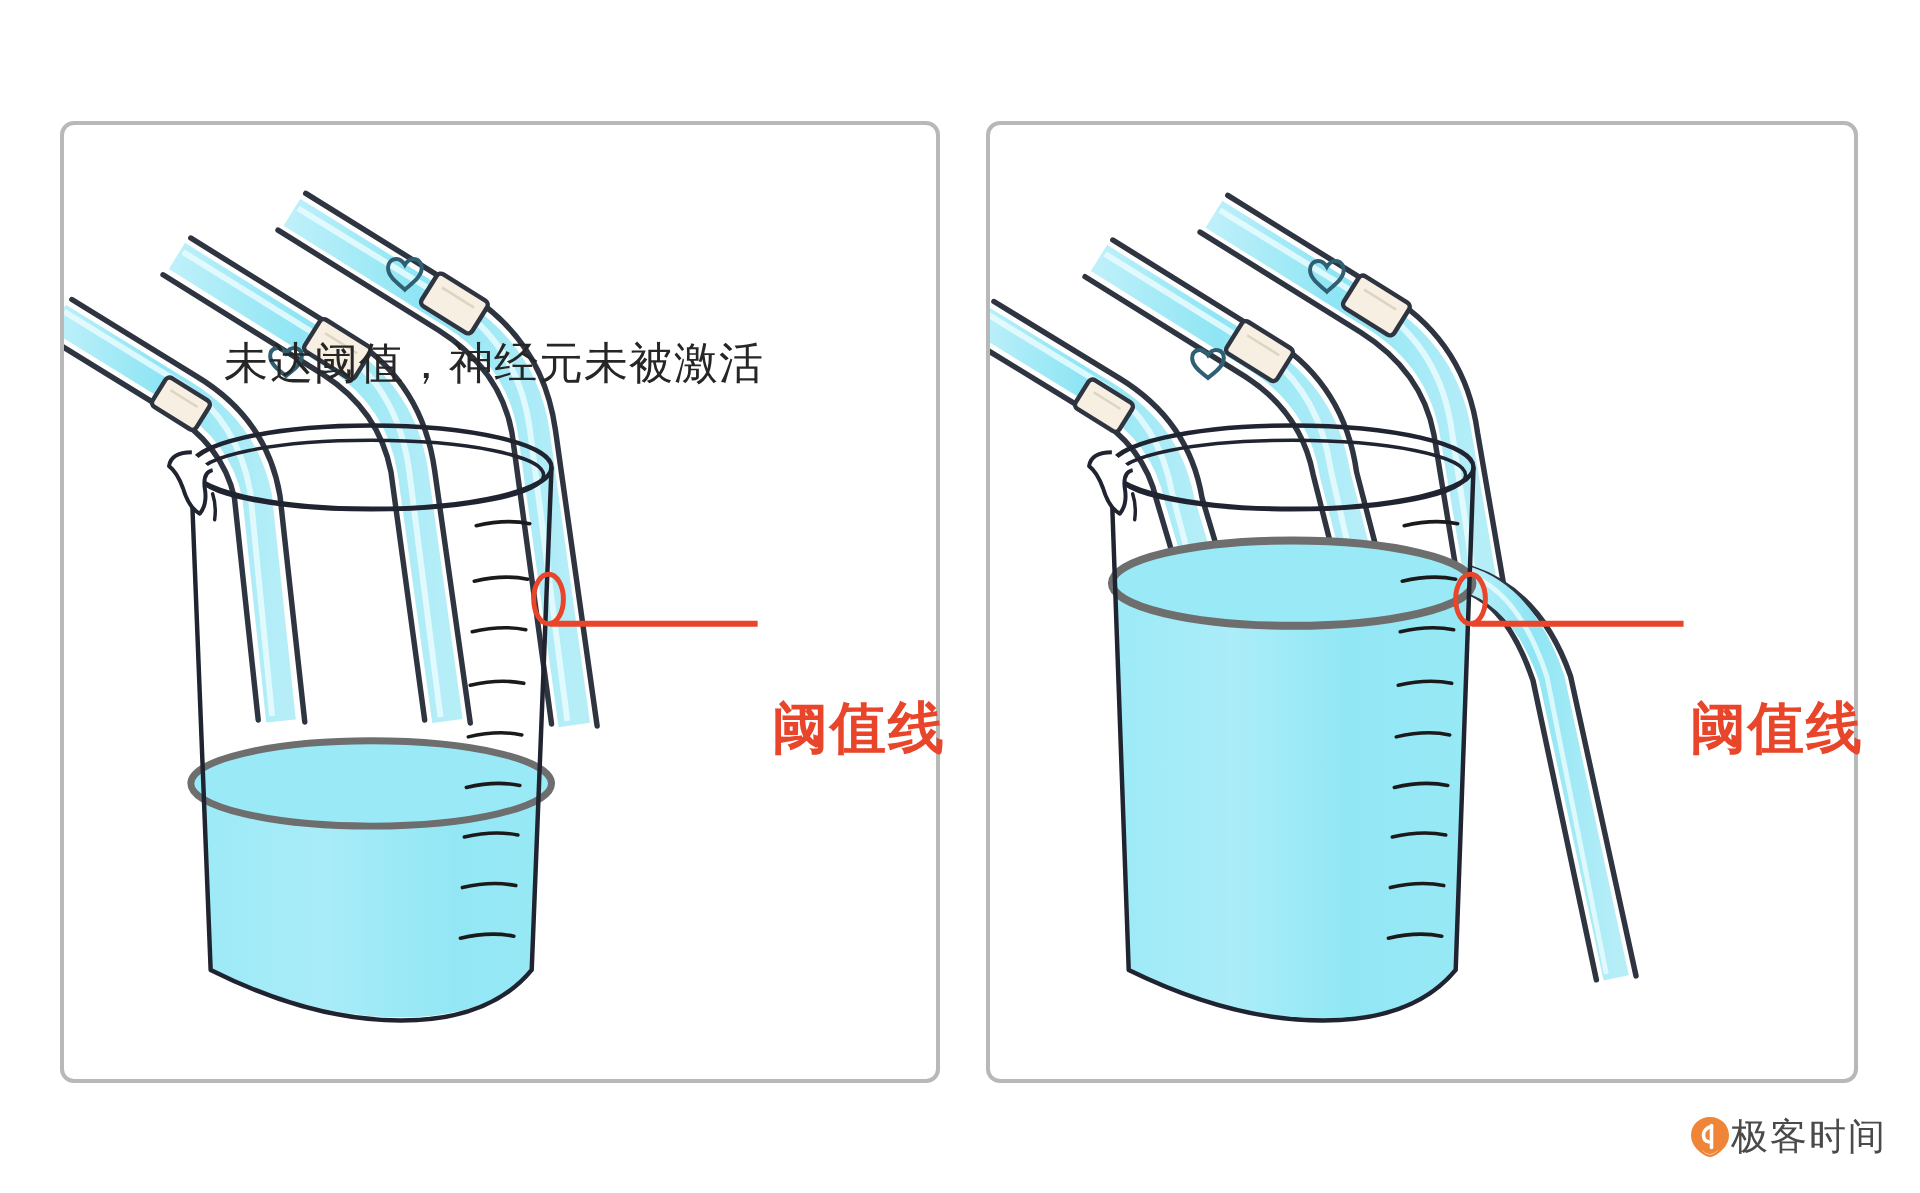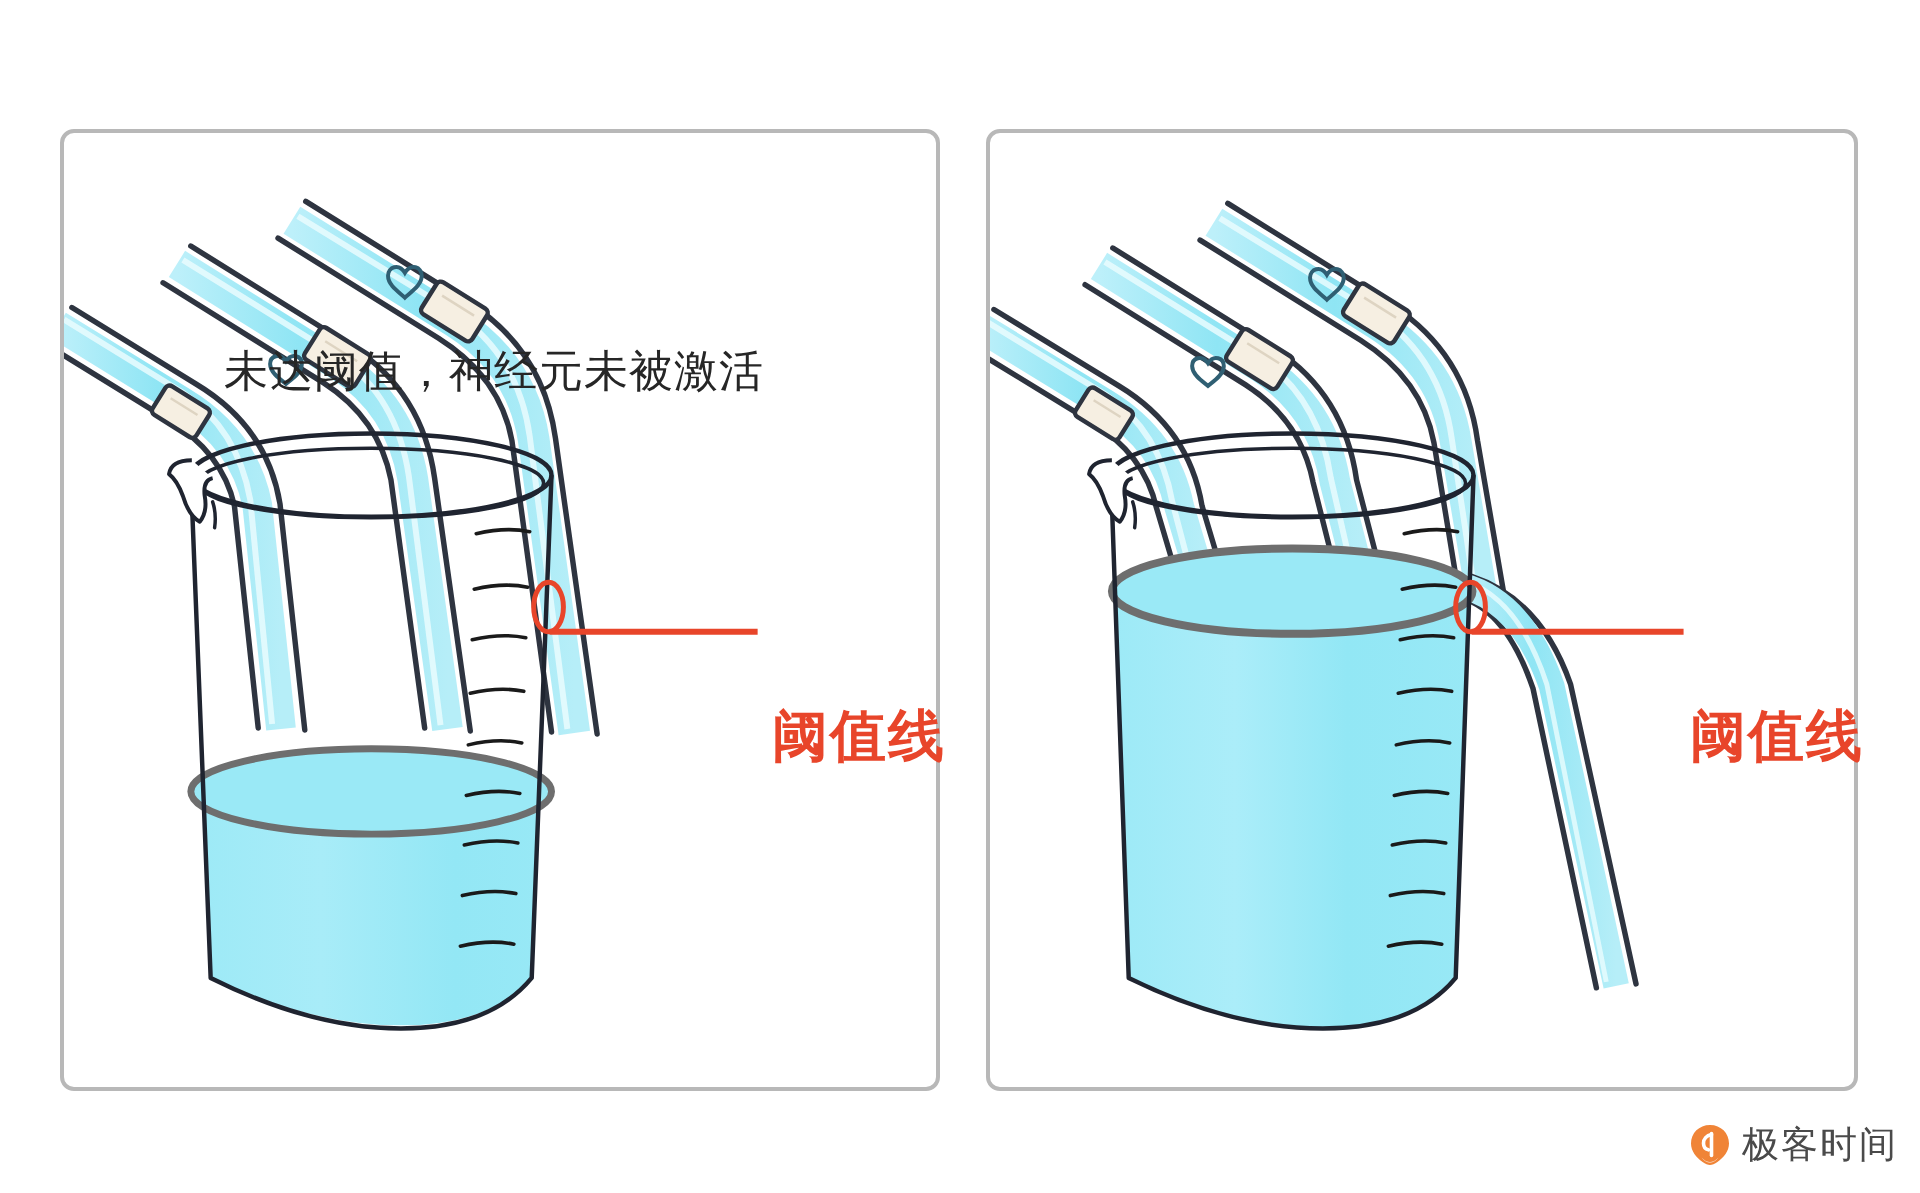--- a/index.html
+++ b/index.html
@@ -10,21 +10,21 @@
   body {
     width: 1920px;
     height: 1193px;
     position: relative;
     overflow: hidden;
     font-family: "Liberation Sans", "DejaVu Sans", sans-serif;
   }
 
   .stage {
     position: absolute;
-    left: 0; top: 16px;
+    left: 0; top: 8px;
     width: 1920px;
     height: 948px;
   }
 
   .panel {
     position: absolute;
     box-sizing: border-box;
     background: #ffffff;
     border: 4px solid #b8b8b8;
     border-radius: 14px;
@@ -61,21 +61,20 @@
   }
   .annot-left  { left: 772px;  top: 683px; }
   .annot-right { left: 1690px; top: 683px; }
 
   .brand {
     position: absolute;
     left: 1689px;
     top: 1108px;
     display: flex;
     align-items: center;
-    gap: 11px;
   }
   .brand-mark { width: 42px; height: 42px; display: block; }
   .brand-text {
     font-size: 37px;
     color: #4a4a4a;
     letter-spacing: 2px;
     line-height: 42px;
     font-weight: 400;
   }
 </style>

